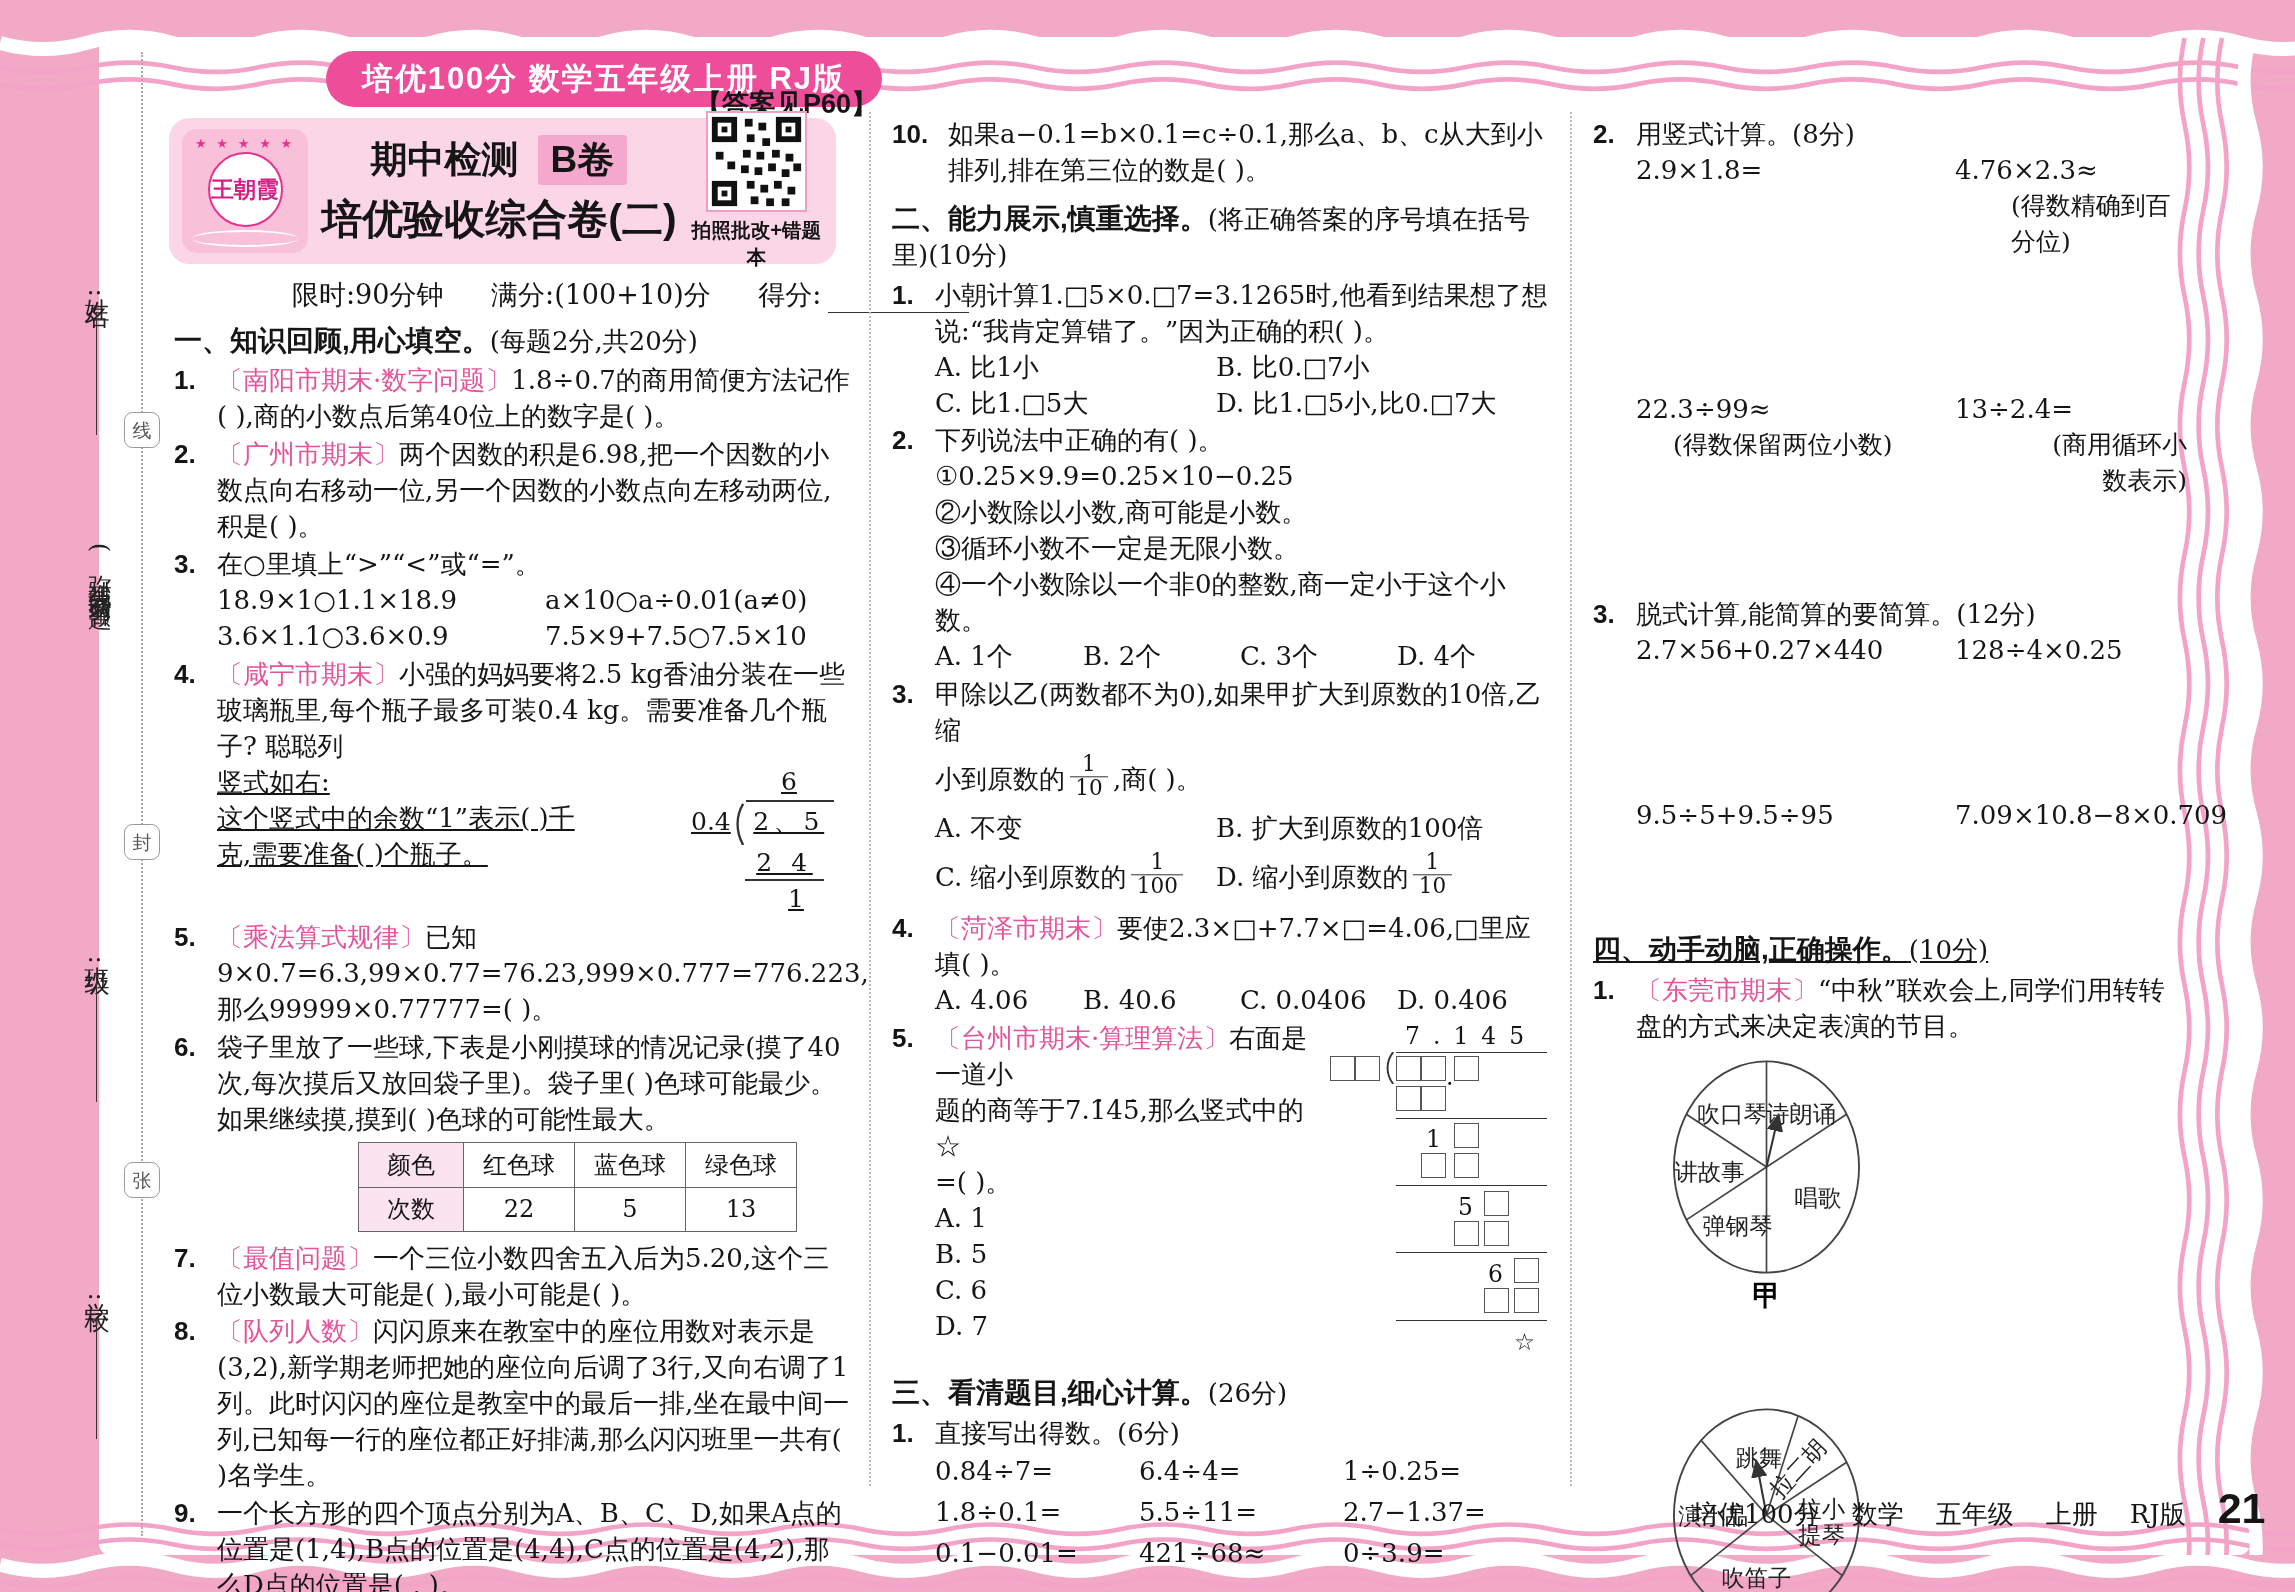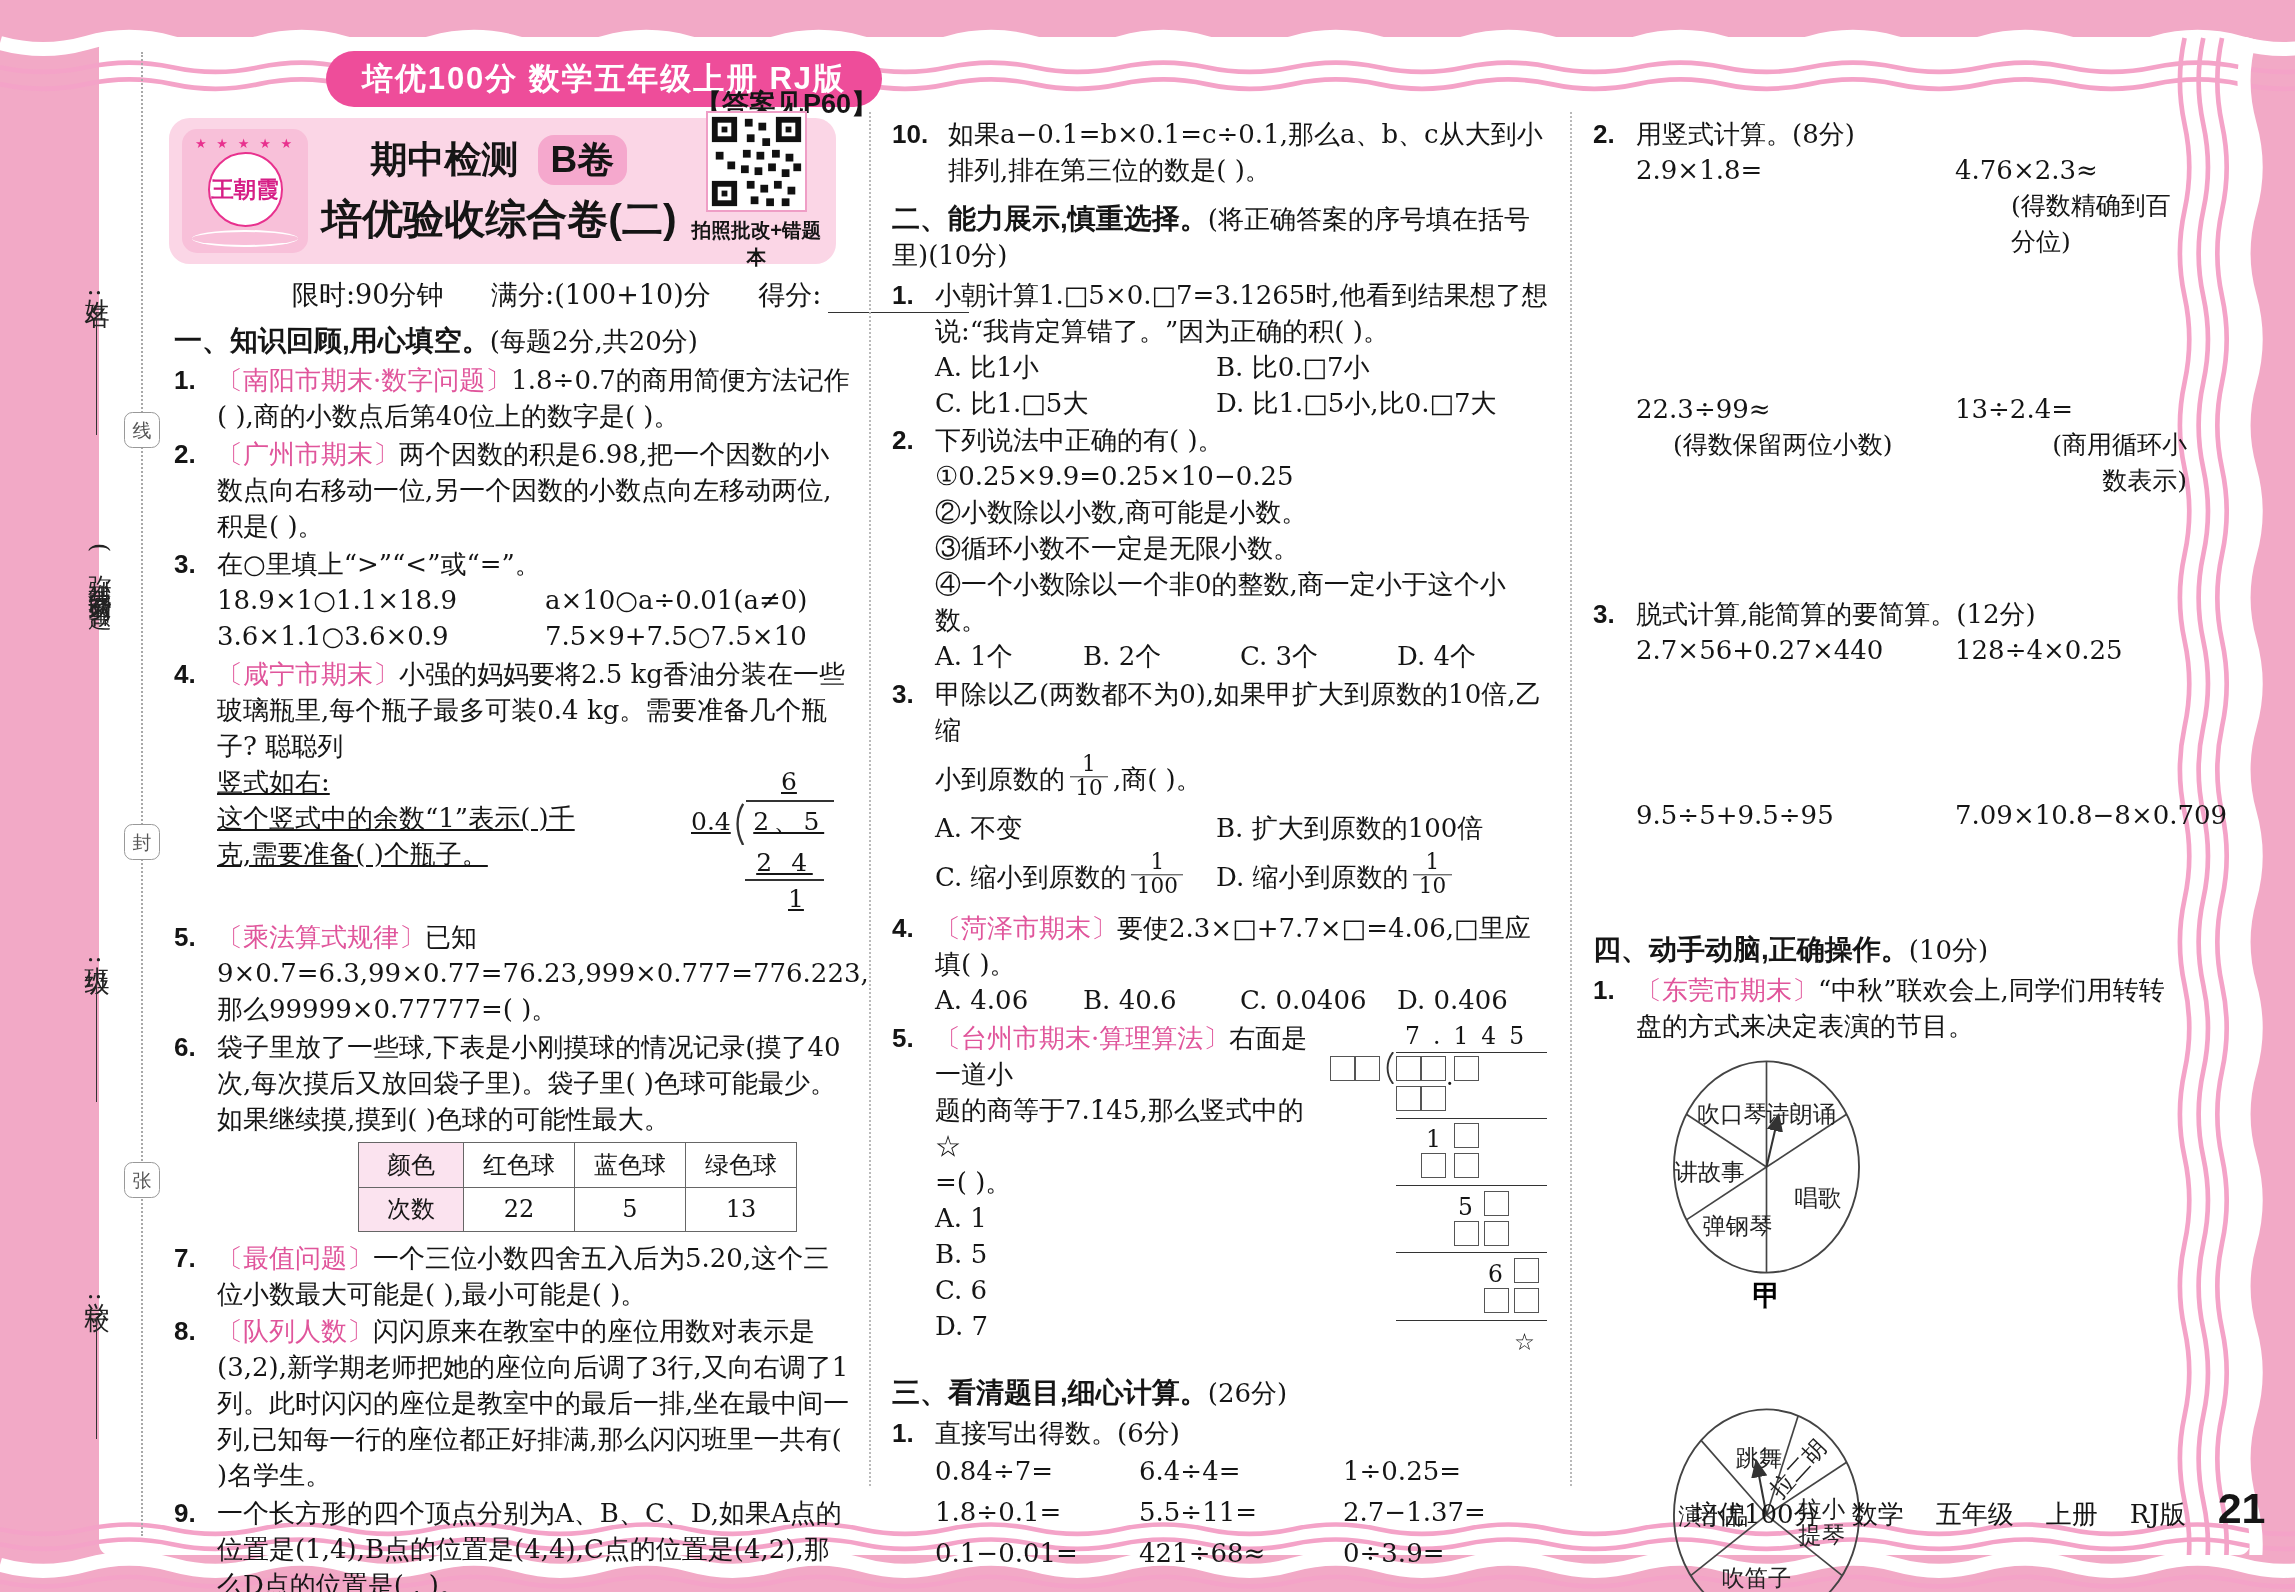--- a/index.html
+++ b/index.html
@@ -16,21 +16,21 @@
   .title-card{position:absolute;left:169px;top:118px;width:667px;height:146px;background:#fbd6e6;border-radius:20.6px;
               display:flex;align-items:center;}
   .logo{width:126px;height:124px;margin:0 7.5px 0 13px;background:#f8c0d9;border-radius:15px;position:relative;text-align:center;overflow:hidden;}
   .logo-stars{color:#e8318e;font-size:13px;letter-spacing:2.8px;margin-top:6.6px;}
   .logo-circle{width:71px;height:71px;border-radius:50%;background:#fff;border:2.8px solid #e8318e;margin:1.9px auto 0;
                display:flex;align-items:center;justify-content:center;}
   .logo-name{color:#d61f86;font-weight:bold;font-size:22.5px;}
   .logo-wave{position:absolute;bottom:5.6px;left:8%;width:84%;height:13px;border-top:2.8px solid #fff;border-bottom:2.8px solid #fff;border-radius:50%;}
   .t-block{flex:1;text-align:center;font-family:"Liberation Sans",sans-serif;font-weight:bold;}
   .t-line1{font-size:37px;}
-  .chip{display:inline-block;background:#f5a8cd;border-radius:16px;padding:0 13px;margin-left:19px;}
+  .chip{display:inline-block;background:#f5a8cd;border-radius:3px;padding:0 13px;margin-left:19px;}
   .t-line2{font-size:41px;margin-top:7.5px;}
   .qr-wrap{width:148px;text-align:center;margin-right:5.6px;}
   .qr{width:97px;height:97px;border:2.8px solid #ef9ec6;background:#fff;margin:0 auto;display:block;}
   .qr-caption{font-size:19.7px;font-weight:bold;margin-top:4.7px;font-family:"Liberation Sans",sans-serif;}
   .meta{position:absolute;left:292px;top:277px;font-size:27px;}
   .meta span{margin-right:39px;}
   .score-line{display:inline-block;width:141px;border-bottom:1.9px solid #333;height:28px;vertical-align:bottom;margin-left:-32px;}
 
   
   .col{position:absolute;font-size:26px;line-height:36px;}
@@ -487,21 +487,21 @@
             <span class="ecell">2.7×56+0.27×440</span>
             <span class="ecell2">128÷4×0.25</span>
           </div>
         <div class="erow" style="margin-top:129px;align-items:flex-end;">
             <span class="ecell">9.5÷5+9.5÷95</span>
             <span class="ecell2">7.09×10.8−8×0.709</span>
           </div>
       </div>
     </div>
 
-    <div class="sec" style="margin-top:99px;">
+    <div class="sec" style="margin-top:99px;text-decoration:underline;">
       <span>四、动手动脑,正确操作。</span><span class="sec-note">(10分)</span>
     </div>
 
     <div class="q">
       <span class="qn">1.</span>
       <div class="qb">
         <span class="tag">〔东莞市期末〕</span><span>“中秋”联欢会上,同学们用转转盘的方式来决定表演的节目。</span>
 
         <div class="spin-row">
           <svg class="spin" width="215" height="262" viewBox="0 0 230 280" style="font-size:28px">

